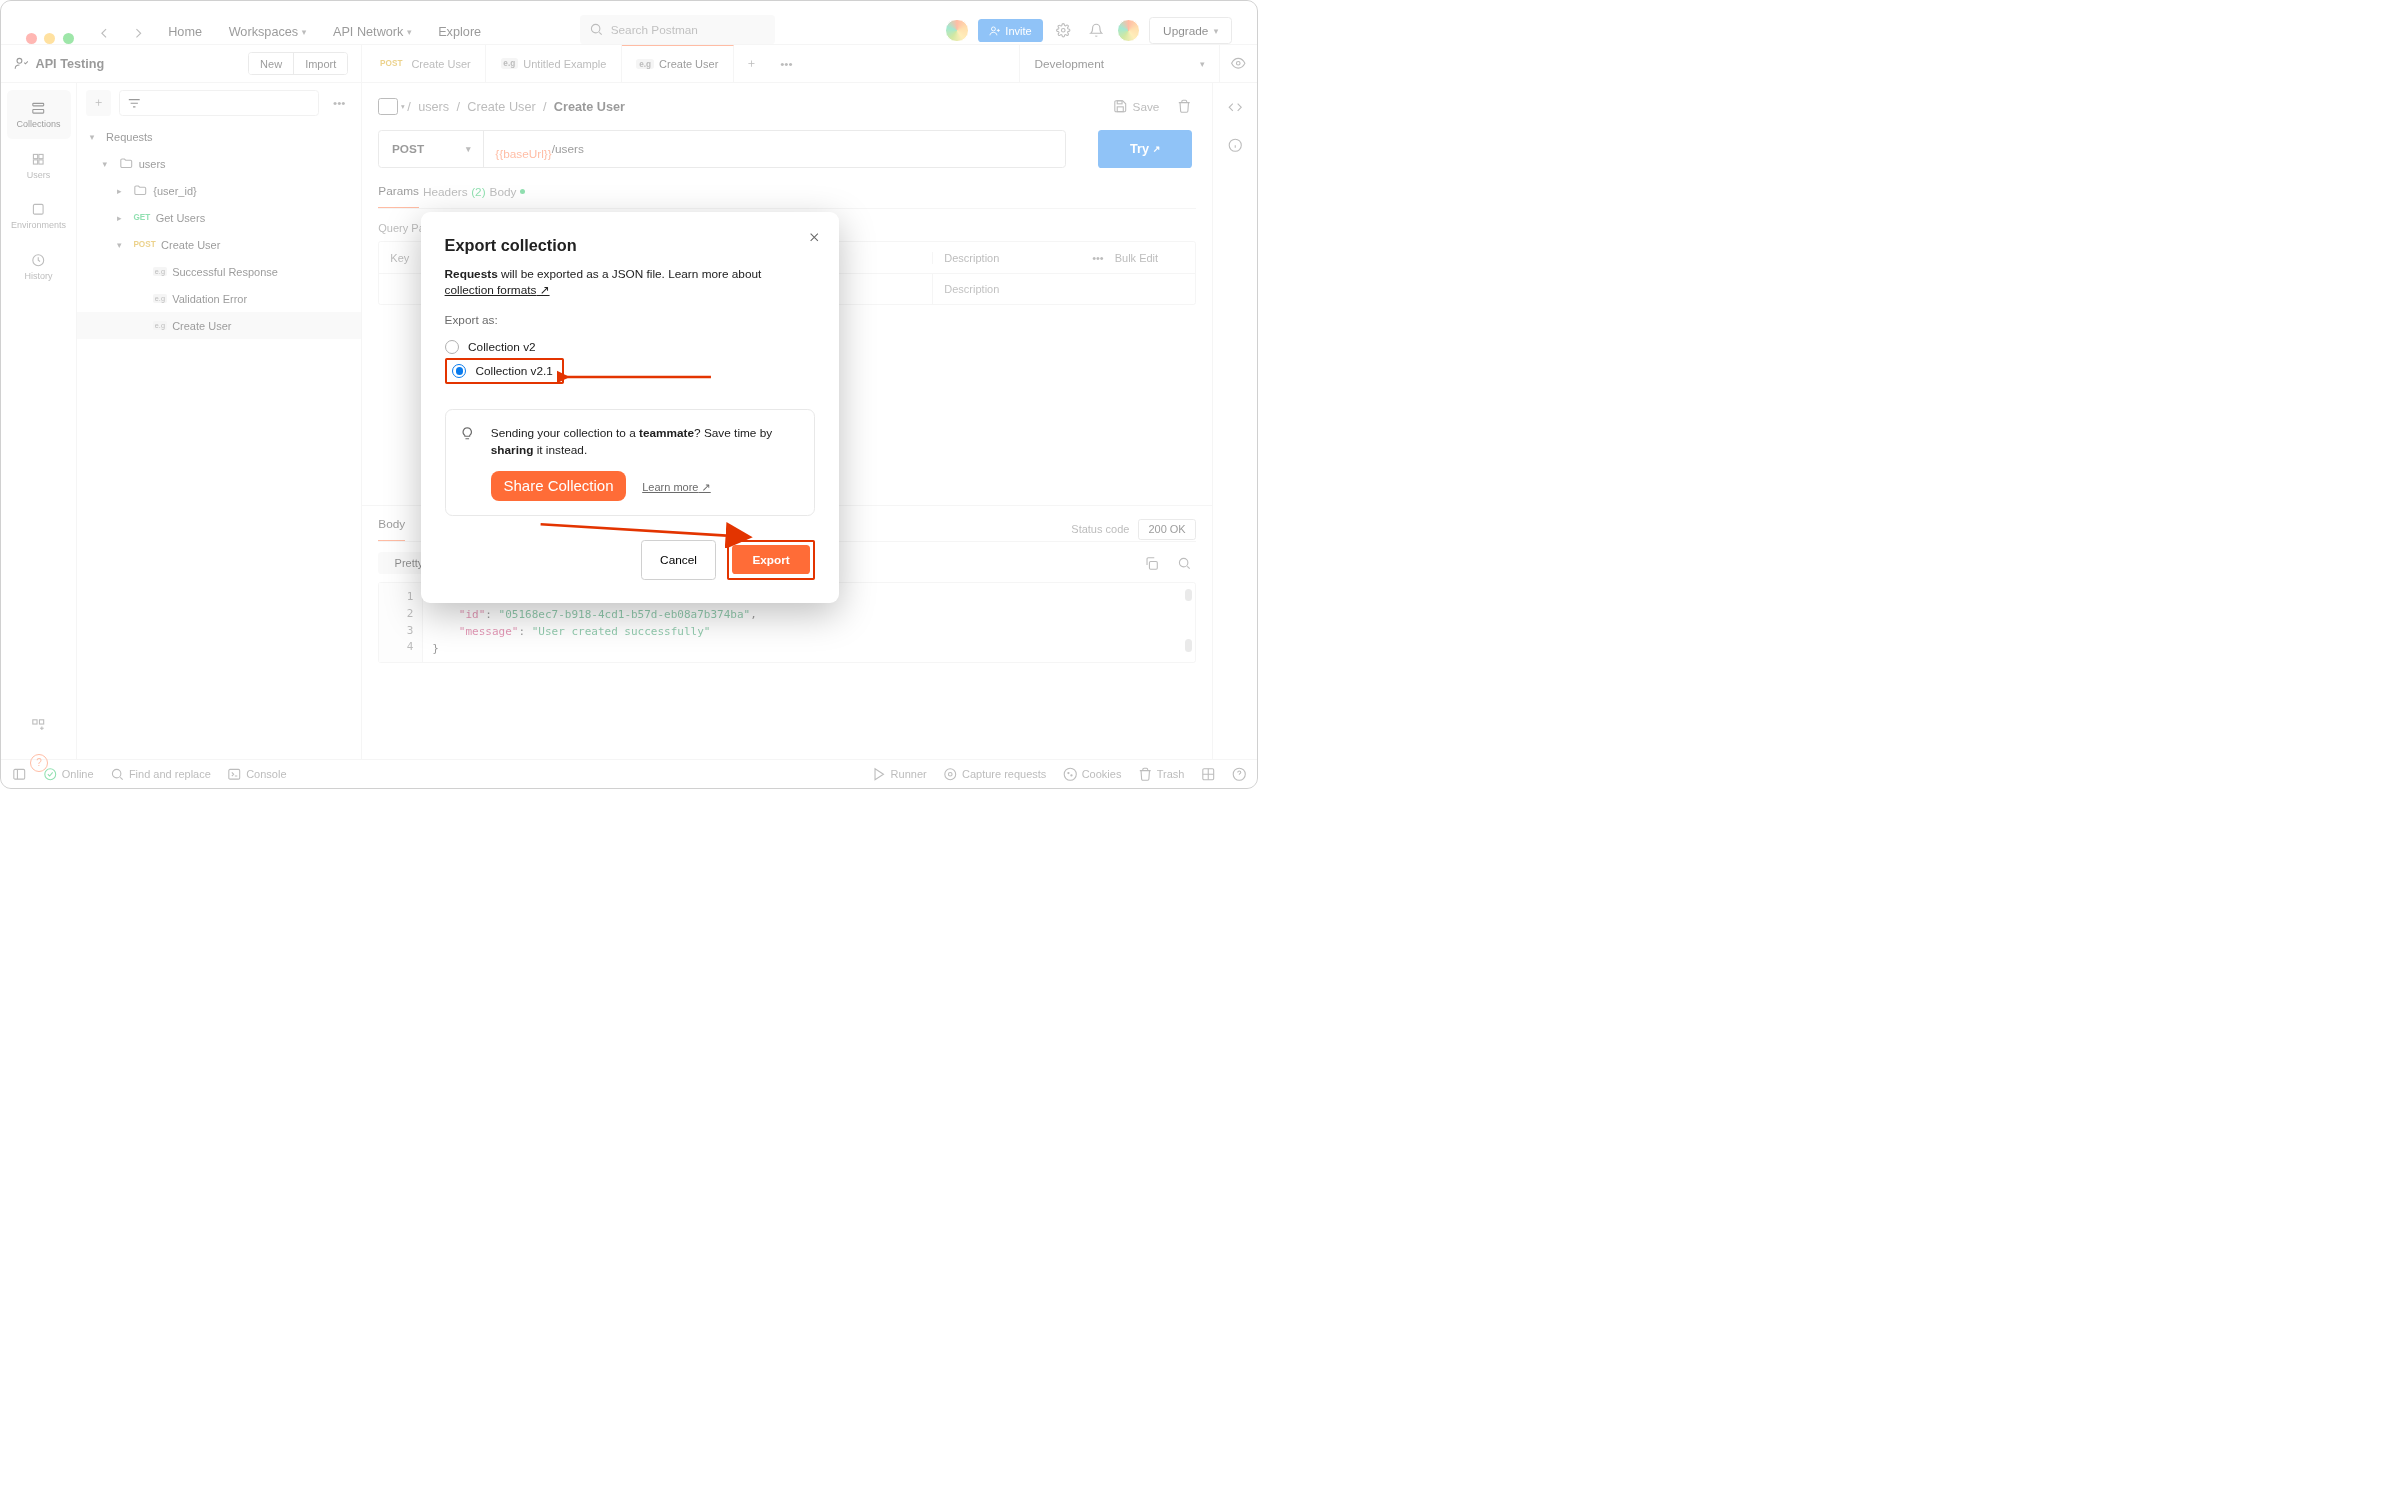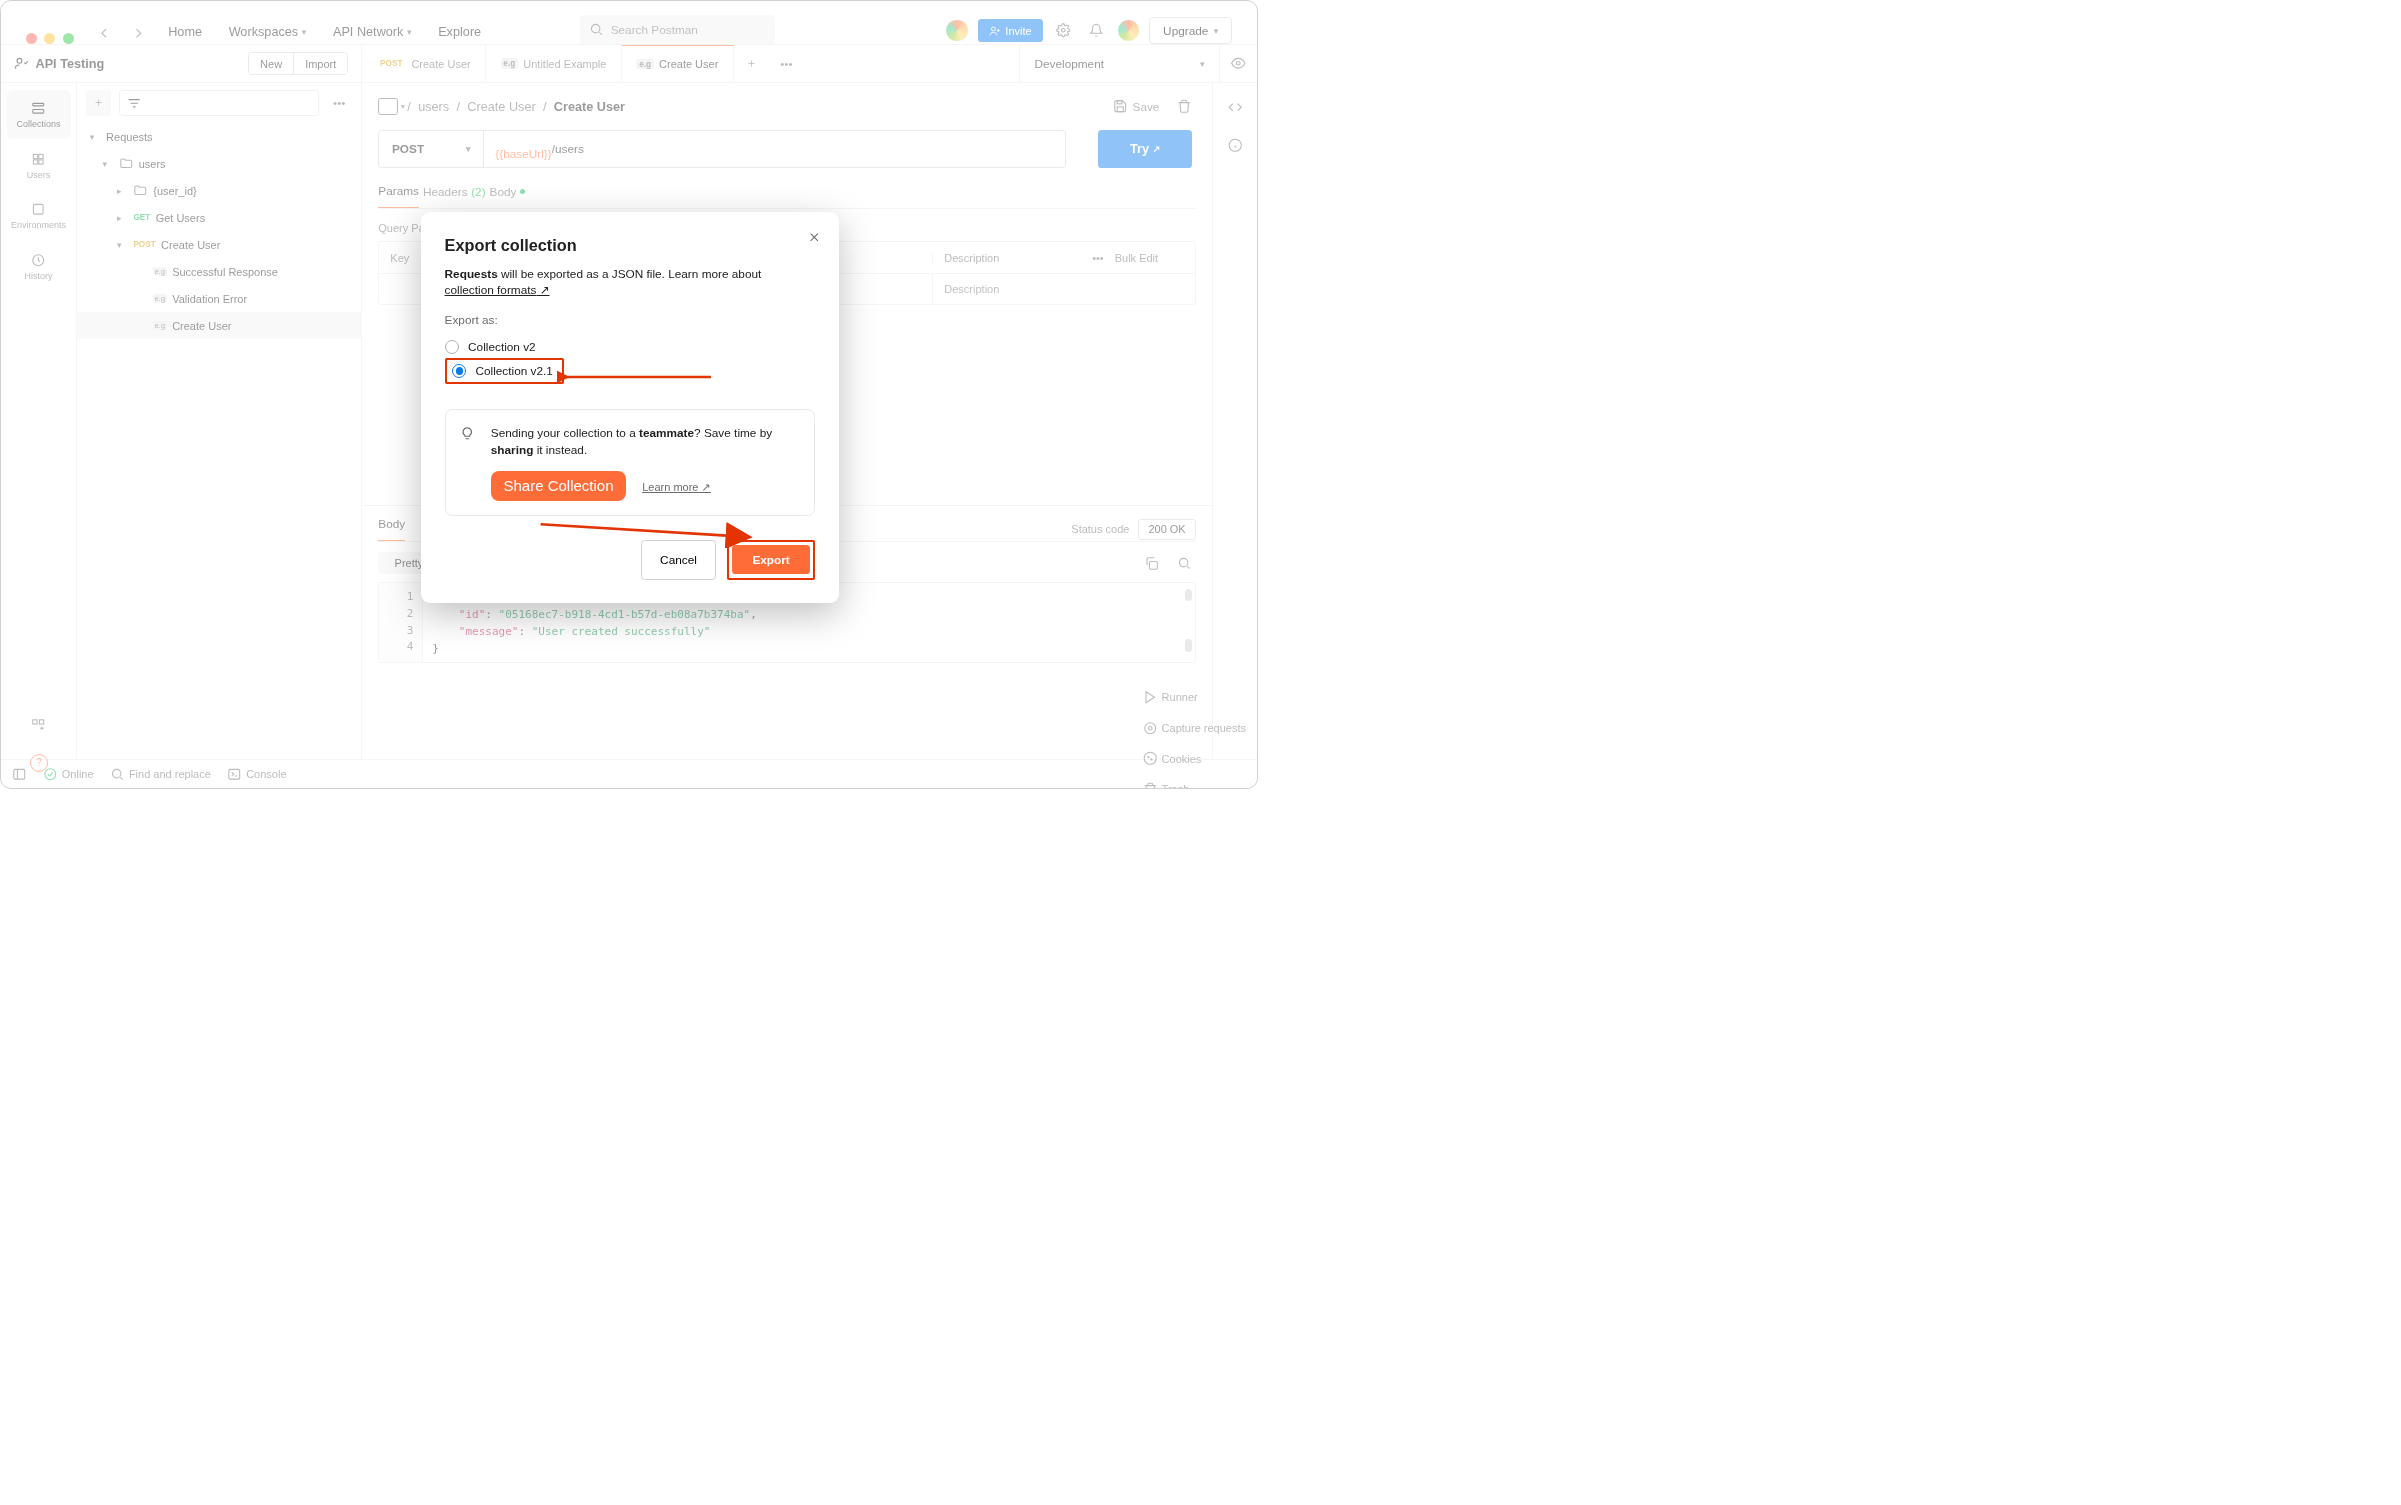--- a/index.html
+++ b/index.html
@@ -118,21 +118,21 @@
 .code-lines { padding:5.4px 9px; font-family: monospace; font-size:11px; line-height:1.55;}
 .code-key { color:#c2185b;}
 .code-str { color:#0b8a4a;}
 .scroll-ind { position:absolute; right:2.7px; width:7.3px; background:#d0d0d0; border-radius:3.6px; height:12.7px;}
 
 .help-bubble { position:absolute; left:29px; bottom:16.3px; width:18px; height:18px; border:1.8px solid #ff6c37; border-radius:50%; display:flex; align-items:center; justify-content:center; color:#ff6c37; font-size:10px; cursor:pointer;}
 
 
 .statusbar { height:29px; border-top:0.9px solid #e8e8e8; display:flex; align-items:center; padding:0 11px; gap:16.3px; font-size:11px; color:#6b6b6b;}
 .status-item { display:flex; align-items:center; gap:4.5px; cursor:pointer;}
-.statusbar .right { margin-left:auto; display:flex; gap:16.3px;flex-direction:column;}
+.statusbar .right { margin-left:auto; display:flex; gap:16.3px;}
 
 
 .overlay { position:absolute; inset:0; background:rgba(255,255,255,0.55); z-index:5;}
 .modal { position:absolute; z-index:10; width:418px; left:420px; top:211px; background:#fff; border-radius:9px; box-shadow:0 11px 36px rgba(0,0,0,0.25); padding:23.6px; }
 .modal h2 { font-size:16.3px; font-weight:600; margin-bottom:12.7px;}
 .modal-close { position:absolute; top:18px; right:18px; cursor:pointer; color:#6b6b6b;}
 .modal p { font-size:11.8px; color:#212121; margin-bottom:1.8px;}
 .modal a.underline { text-decoration:underline; color:#212121; cursor:pointer;}
 .export-as { margin-top:16.3px; margin-bottom:9px; color:#6b6b6b; font-size:11.8px;}
 .radio-row { display:flex; align-items:center; gap:9px; padding:3.6px 0; cursor:pointer; font-size:11.8px;}

